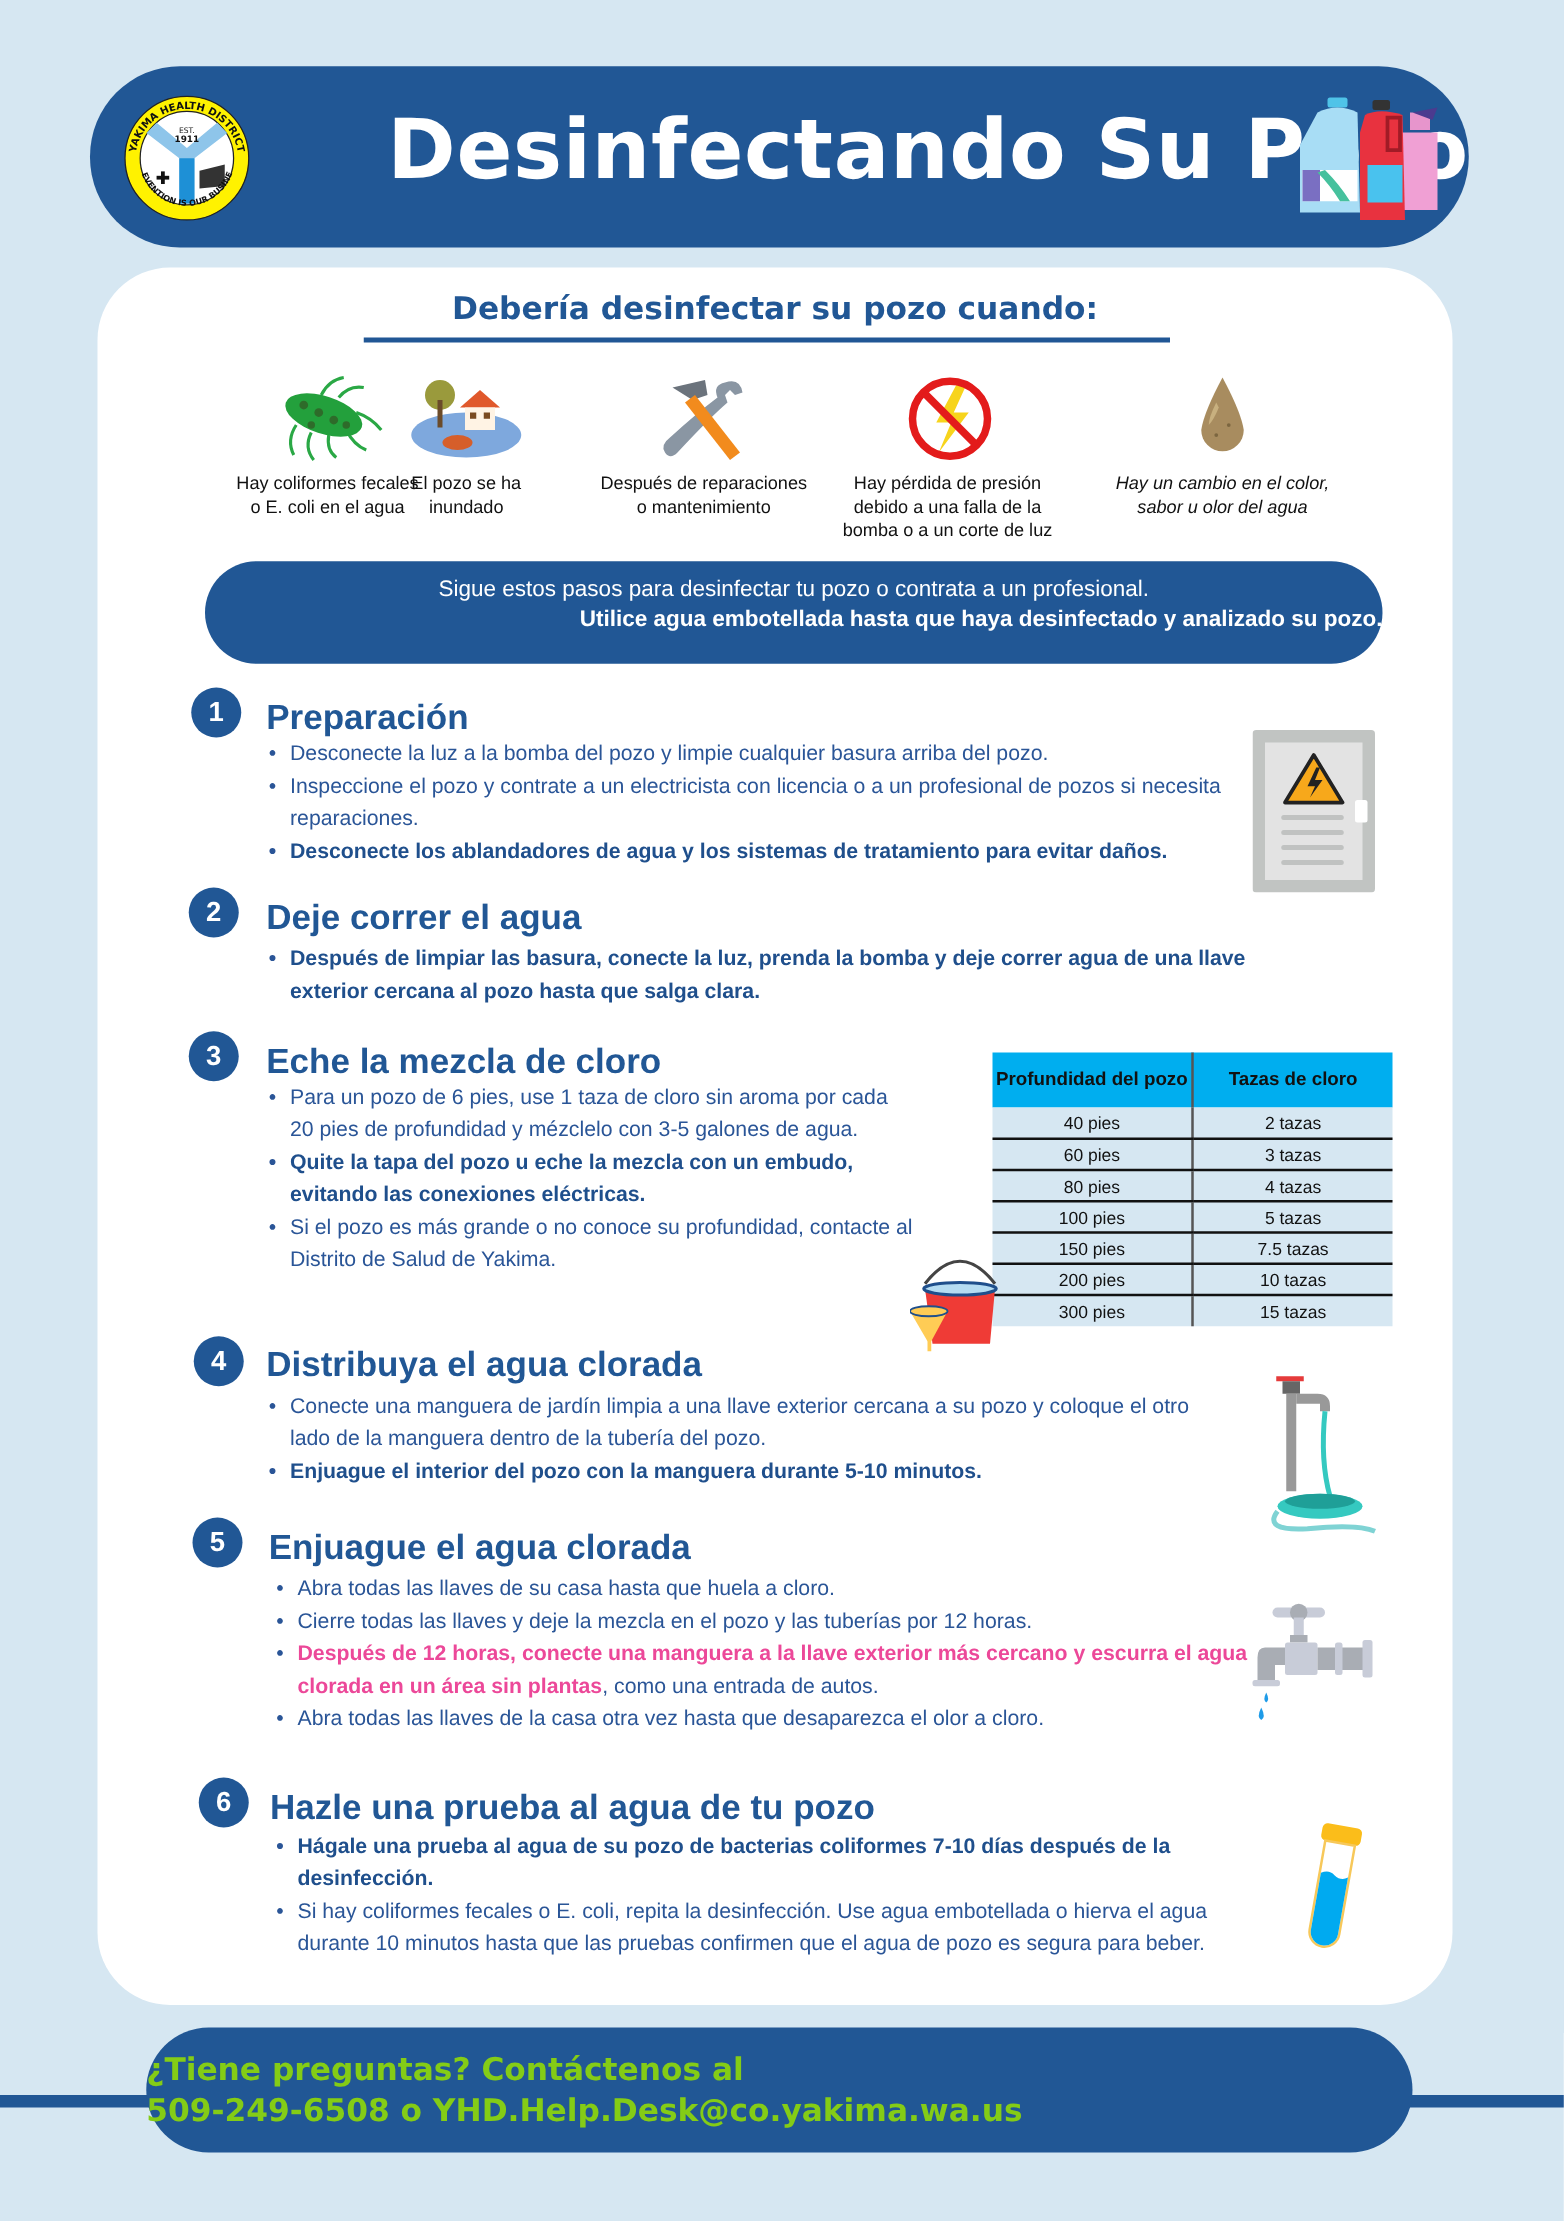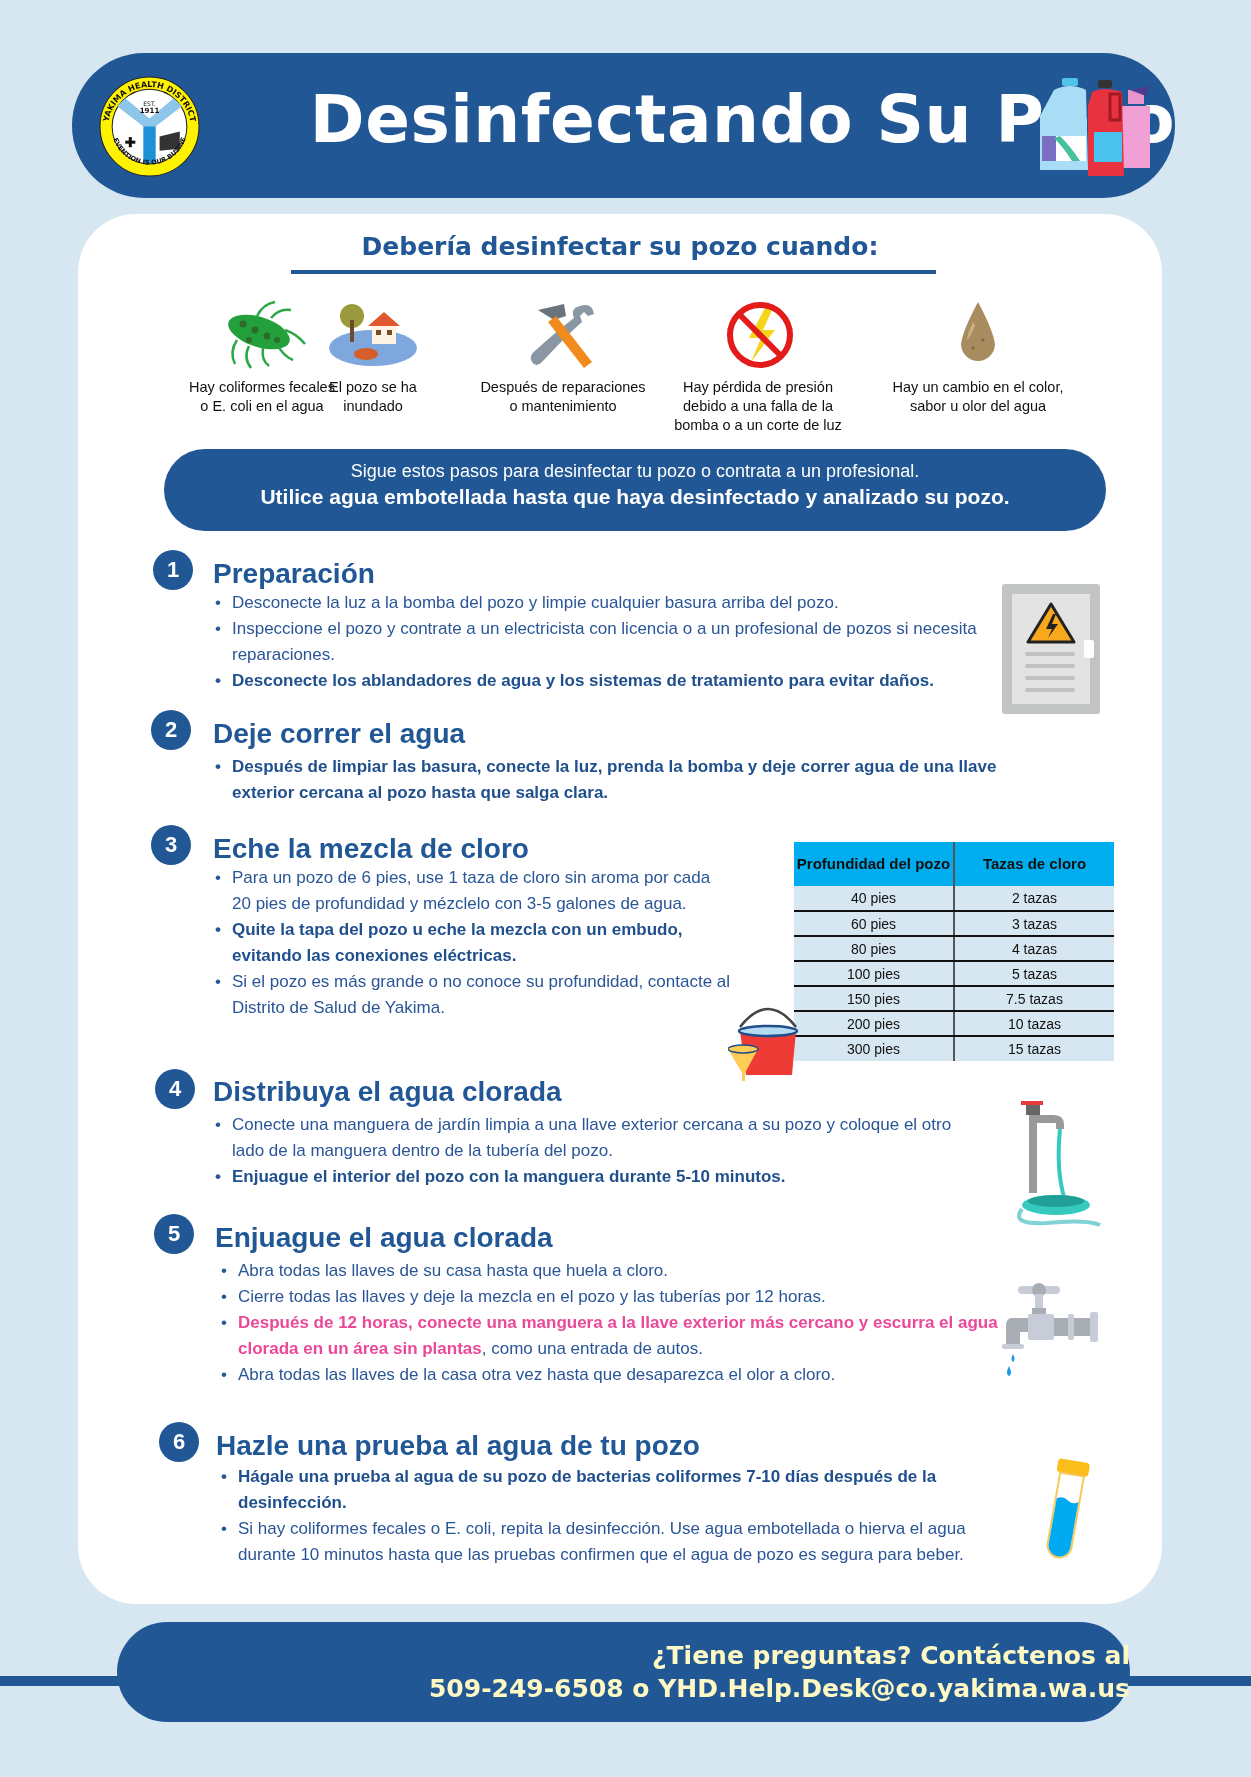--- a/index.html
+++ b/index.html
@@ -34,21 +34,21 @@
 
   .reason { width: 200px; text-align: center; }
   .reason svg { display: block; margin: 0 auto; }
   .reason-label { font-size: 14.5px; color: #111; line-height: 19px; margin-top: 8px; }
 
   #steps-banner {
     left: 86px; top: 235px; width: 942px; height: 82px;
     background: #215795; border-radius: 41px; color: #fff; text-align: center;
   }
   #steps-banner .l1 { font-size: 18px; margin-top: 12px; }
-  #steps-banner .l2 { font-size: 21px; font-weight: bold; margin-top: 3px; }
+  #steps-banner .l2 { font-size: 18px; font-weight: bold; margin-top: 3px; text-align: right; }
 
   .step-num {
     width: 40px; height: 40px; border-radius: 50%; background: #215795;
     color: #fff; font-weight: bold; font-size: 22px; text-align: center; line-height: 40px;
   }
   .step-title { font-size: 28px; font-weight: bold; color: #215795; }
   .bullets { list-style: none; }
   .bullets li {
     font-size: 17px; line-height: 26px; color: #2a5597; position: relative; padding-left: 19px;
   }
@@ -68,21 +68,21 @@
   #chlorine-table td {
     background: #d6e7f2; height: 25px; text-align: center; border-bottom: 2px solid #111;
   }
   #chlorine-table tr:last-child td { border-bottom: none; }
   #chlorine-table th:first-child, #chlorine-table td:first-child { border-right: 2px solid #555; width: 160px; }
 
   
   #footer-line { left: 0; top: 1676px; width: 1251px; height: 10px; background: #215795; }
   #footer {
     left: 117px; top: 1622px; width: 1013px; height: 100px; background: #215795; border-radius: 50px;
-    color: #fef9c3; text-align: right; font-family: "DejaVu Sans", sans-serif; font-weight: bold; font-size: 25px; line-height: 33px;
+    color: #84cc16; text-align: left; font-family: "DejaVu Sans", sans-serif; font-weight: bold; font-size: 25px; line-height: 33px;
     padding-top: 17px;
   }
 </style>
 </head>
 <body>
 
 <div id="header" class="abs">
   <svg id="logo" class="abs" viewBox="0 0 100 100">
     <circle cx="50" cy="50" r="49" fill="#fff200" stroke="#222" stroke-width="1"></circle>
     <circle cx="50" cy="50" r="37" fill="#fff" stroke="#222" stroke-width="1"></circle>
@@ -167,21 +167,21 @@
 
   <div class="abs reason" style="left:395px; top:86px; width:180px;">
     <svg width="90" height="70" viewBox="0 0 90 70">
       <path d="M62 6 Q74 2 76 14 L70 16 L66 12 L62 16 L64 22 Q50 34 24 62 Q18 68 14 62 Q10 56 18 50 Q40 30 56 18 Q52 8 62 6 Z" fill="#8a96a3"></path>
       <path d="M20 10 L46 4 L48 16 L36 20 Z" fill="#6b737c"></path>
       <path d="M38 16 L74 62 L66 68 L30 22 Z" fill="#f28b1d"></path>
     </svg>
     <div class="reason-label"><span>Después de reparaciones</span><br><span>o mantenimiento</span></div>
   </div>
 
-  <div class="abs reason" style="left:810px; top:86px; width:180px;">
+  <div class="abs reason" style="left:810px; top:86px; width:180px;font-style:italic;">
     <svg width="90" height="70" viewBox="0 0 90 70">
       <path d="M45 2 Q30 30 28 44 A17 17 0 0 0 62 44 Q60 30 45 2 Z" fill="#a88c5f"></path>
       <path d="M40 22 Q34 34 34 40 Q38 36 42 26 Z" fill="#c8b07f"></path>
       <circle cx="50" cy="40" r="1.5" fill="#7c6640"></circle>
         <circle cx="40" cy="48" r="1.5" fill="#7c6640"></circle>
     </svg>
     <div class="reason-label"><span>Hay un cambio en el color,</span><br><span>sabor u olor del agua</span></div>
   </div>
 
   <div id="steps-banner" class="abs">

